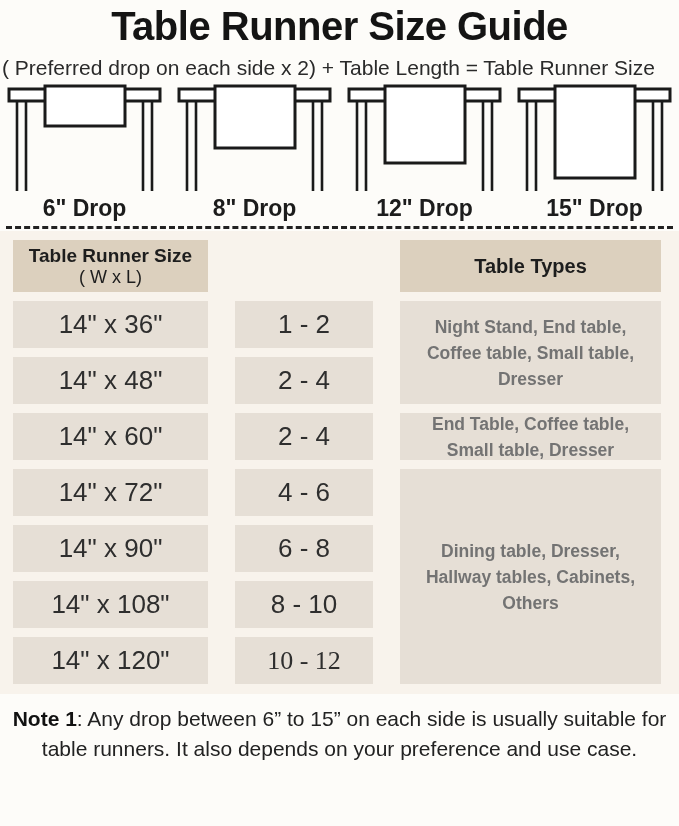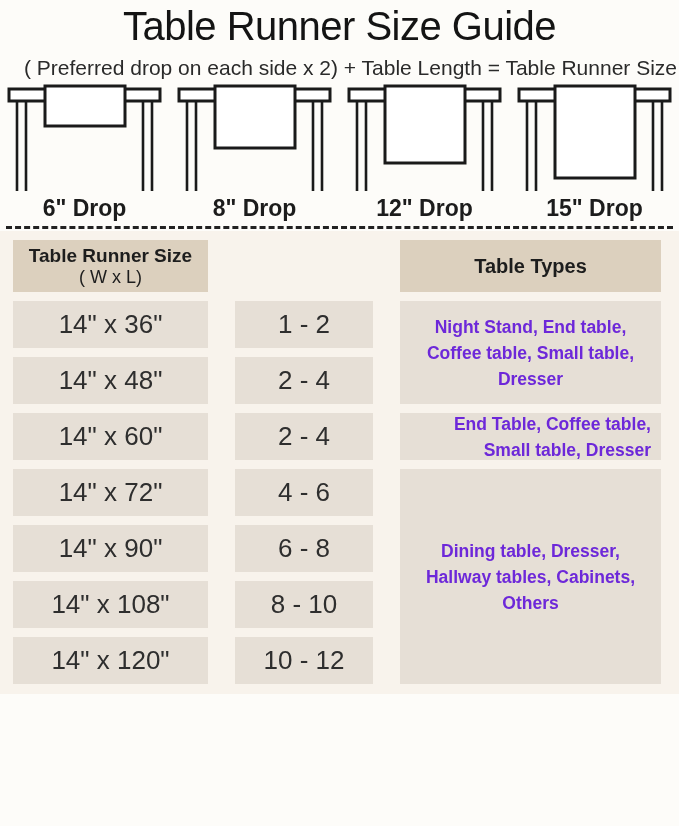--- a/index.html
+++ b/index.html
@@ -7,24 +7,24 @@
     width:679px;height:826px;overflow:hidden;
     background:#fdfcf9;
     font-family:"Liberation Sans", sans-serif;
     color:#262626;
     -webkit-font-smoothing:antialiased;
   }
   .page{width:679px;height:826px;display:flex;flex-direction:column;}
 
   
   .title{
-    text-align:center;font-size:40px;font-weight:400;letter-spacing:-.5px;
+    text-align:center;font-size:40px;font-weight:700;letter-spacing:-.5px;
     color:#141414;margin:3px 0 6px 0;line-height:46px;
   }
-  .formula{text-align:right;font-size:21px;line-height:26px;color:#2a2a2a;margin:0 2px;}
+  .formula{text-align:left;font-size:21px;line-height:26px;color:#2a2a2a;margin:0 2px;}
   .example{text-align:center;font-size:21px;line-height:27px;color:#2a2a2a;margin-top:3px;}
 
   
   .illus-row{display:flex;justify-content:space-between;padding:0 0;margin-top:3px;}
   .illus{width:169px;height:108px;}
   .drop-row{display:flex;justify-content:space-between;margin-top:2px;}
   .drop-label{width:169px;text-align:center;font-size:23px;font-weight:700;color:#1c1c1c;line-height:28px;}
   .dash-sep{border:none;border-top:3px dashed #222;margin:4px 6px 0 6px;}
 
   
@@ -43,25 +43,25 @@
   .cell{
     display:flex;flex-direction:column;align-items:center;justify-content:center;
     text-align:center;
   }
   .hdr{background:#dcd0be;color:#1d1d1d;}
   .hdr .h-main{font-size:19px;font-weight:700;line-height:22px;}
   .hdr .h-sub{font-size:18px;font-weight:400;line-height:20px;}
   .hdr .h-big{font-size:20px;font-weight:700;}
   .datacell{background:#e6dfd6;font-size:26px;font-weight:400;color:#2e2e2e;}
   .typecell{
-    background:#e6dfd6;font-size:17.5px;font-weight:700;color:#6d28d9;
+    background:#e6dfd6;font-size:17.5px;font-weight:700;color:#737373;
     line-height:26px;padding:4px 10px;box-sizing:border-box;
   }
   .tg1{grid-column:3;grid-row:2/4;}
-  .tg2{grid-column:3;grid-row:4/5;text-align:right;}
+  .tg2{grid-column:3;grid-row:4/5;}
   .tg3{grid-column:3;grid-row:5/9;}
 
   
   .notes{padding:10px 8px 0 8px;text-align:center;}
   .note{font-size:21px;line-height:29.5px;color:#222;}
   .note b{font-weight:700;color:#111;}
 
   svg .ln{stroke:#1a1a1a;stroke-width:2.6;fill:none;}
   svg .box{stroke:#1a1a1a;stroke-width:3;fill:#ffffff;}
 </style>
@@ -133,23 +133,27 @@
       <div class="cell datacell" style="grid-column:1;grid-row:6;">14" x 90"</div>
       <div class="cell datacell" style="grid-column:1;grid-row:7;">14" x 108"</div>
       <div class="cell datacell" style="grid-column:1;grid-row:8;">14" x 120"</div>
 
       <div class="cell datacell" style="grid-column:2;grid-row:2;">1 - 2</div>
       <div class="cell datacell" style="grid-column:2;grid-row:3;">2 - 4</div>
       <div class="cell datacell" style="grid-column:2;grid-row:4;">2 - 4</div>
       <div class="cell datacell" style="grid-column:2;grid-row:5;">4 - 6</div>
       <div class="cell datacell" style="grid-column:2;grid-row:6;">6 - 8</div>
       <div class="cell datacell" style="grid-column:2;grid-row:7;">8 - 10</div>
-      <div class="cell datacell" style="grid-column:2;grid-row:8;">10 - 12</div>
+      <div class="cell datacell" style="grid-column:2;grid-row:8;font-family:Liberation Serif, serif;">10 - 12</div>
 
       <div class="cell typecell tg1">Night Stand, End table, Coffee table, Small table, Dresser</div>
       <div class="cell typecell tg2">End Table, Coffee table, Small table, Dresser</div>
       <div class="cell typecell tg3">Dining table, Dresser, Hallway tables, Cabinets, Others</div>
 
     </div>
   </div>
 
+  <div class="notes">
+    <div class="note"><b>Note 1</b><span>: Any drop between 6” to 15” on each side is usually suitable for table runners. It also depends on your preference and use case.</span></div>
+    <div class="note"></div>
+  </div>
 
 </div>
 
 </body></html>

